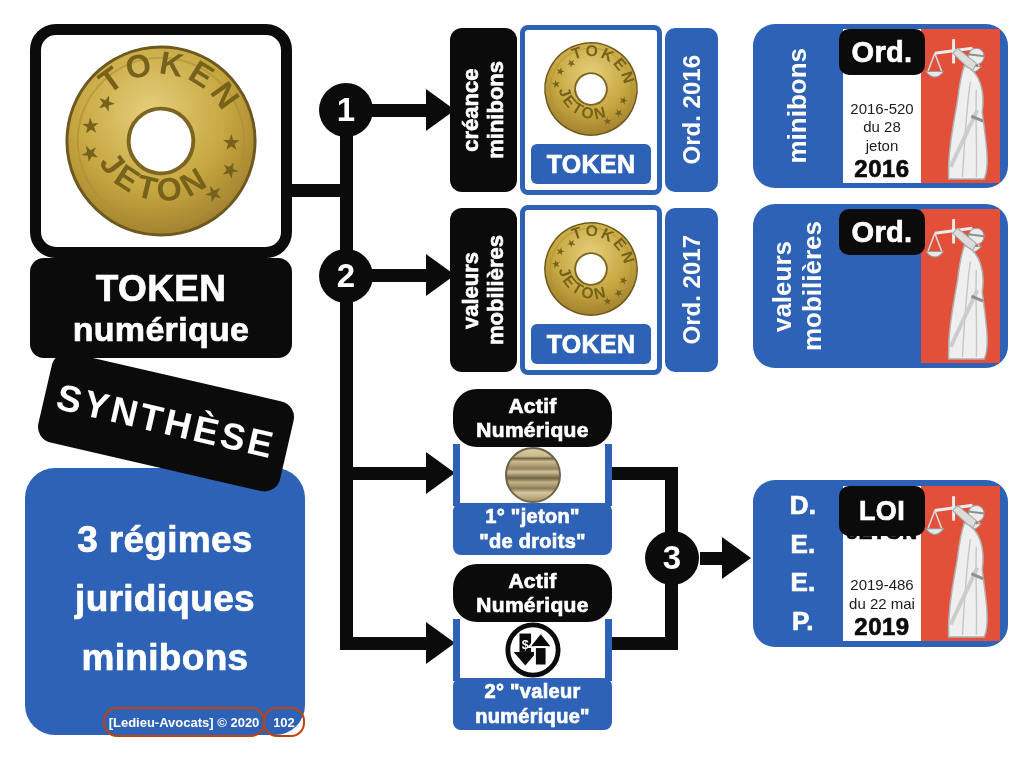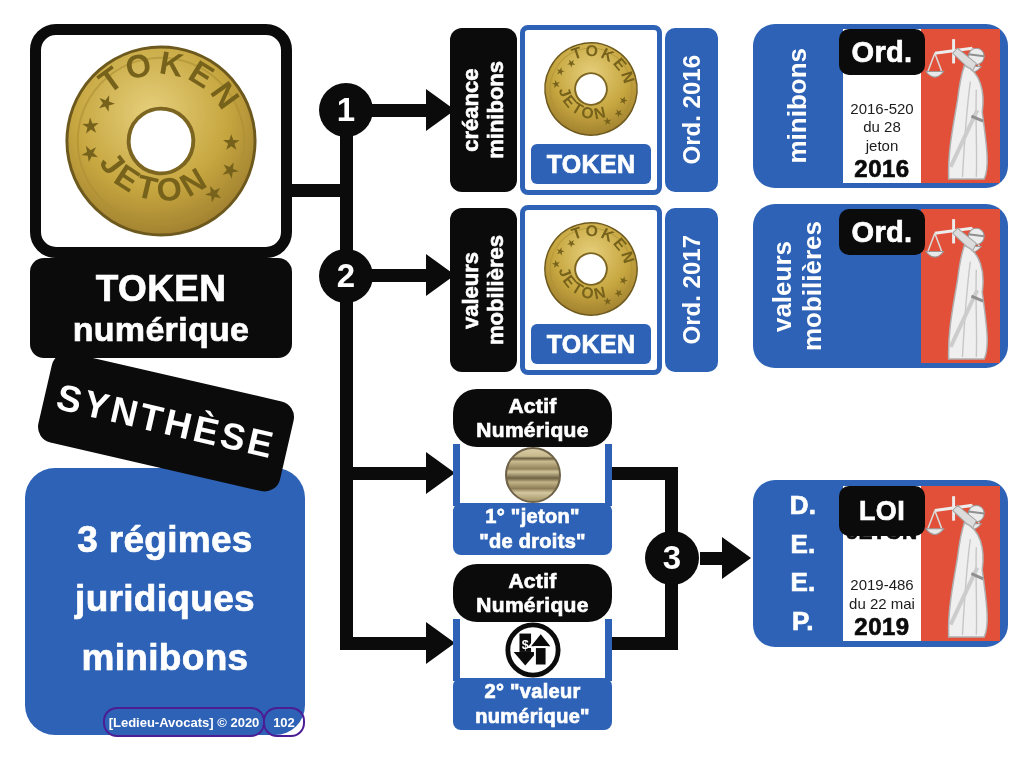--- a/index.html
+++ b/index.html
@@ -19,21 +19,21 @@
   .coin-frame{left:30px;top:24px;width:262px;height:234px;border:11px solid #0b0b0b;
               border-radius:26px;background:#fff;box-sizing:border-box;}
   .token-label{left:30px;top:258px;width:262px;height:100px;background:#0b0b0b;border-radius:14px;
                color:#fff;display:flex;flex-direction:column;align-items:center;justify-content:center;line-height:1.12;}
   .token-label .l1{font-size:37px;font-weight:bold;}
   .token-label .l2{font-size:34px;font-weight:bold;}
   .banner{left:42px;top:376px;width:248px;height:92px;background:#0b0b0b;border-radius:16px;
           transform:rotate(13deg);color:#fff;font-size:37px;font-weight:bold;letter-spacing:3px;z-index:2;}
   .bluebox{left:25px;top:468px;width:280px;height:267px;background:#2d62b6;border-radius:30px;color:#fff;}
   .bluebox .lines{padding-top:42px;text-align:center;font-size:37px;font-weight:bold;line-height:1.6;}
-  .pill{position:absolute;border:2px solid #4c1d95;border-radius:14px;color:#fff;font-size:13px;
+  .pill{position:absolute;border:2px solid #c2410c;border-radius:14px;color:#fff;font-size:13px;
         font-weight:bold;display:flex;align-items:center;justify-content:center;white-space:nowrap;z-index:2;}
   
   .sideblack{background:#0b0b0b;border-radius:12px;color:#fff;}
   .sideblack .vtext{font-size:22px;font-weight:bold;line-height:1.12;-webkit-text-stroke:.6px #fff;}
   .whitebox{background:#fff;border:5px solid #2d62b6;border-radius:8px;box-sizing:border-box;}
   .tokenbar{position:absolute;left:6px;right:6px;bottom:6px;height:40px;background:#2d62b6;border-radius:6px;
             color:#fff;font-size:25px;font-weight:bold;display:flex;align-items:center;justify-content:center;}
   .ordbox{background:#2d62b6;border-radius:10px;color:#fff;}
   .ordbox .vtext{font-size:24px;font-weight:bold;}
   

